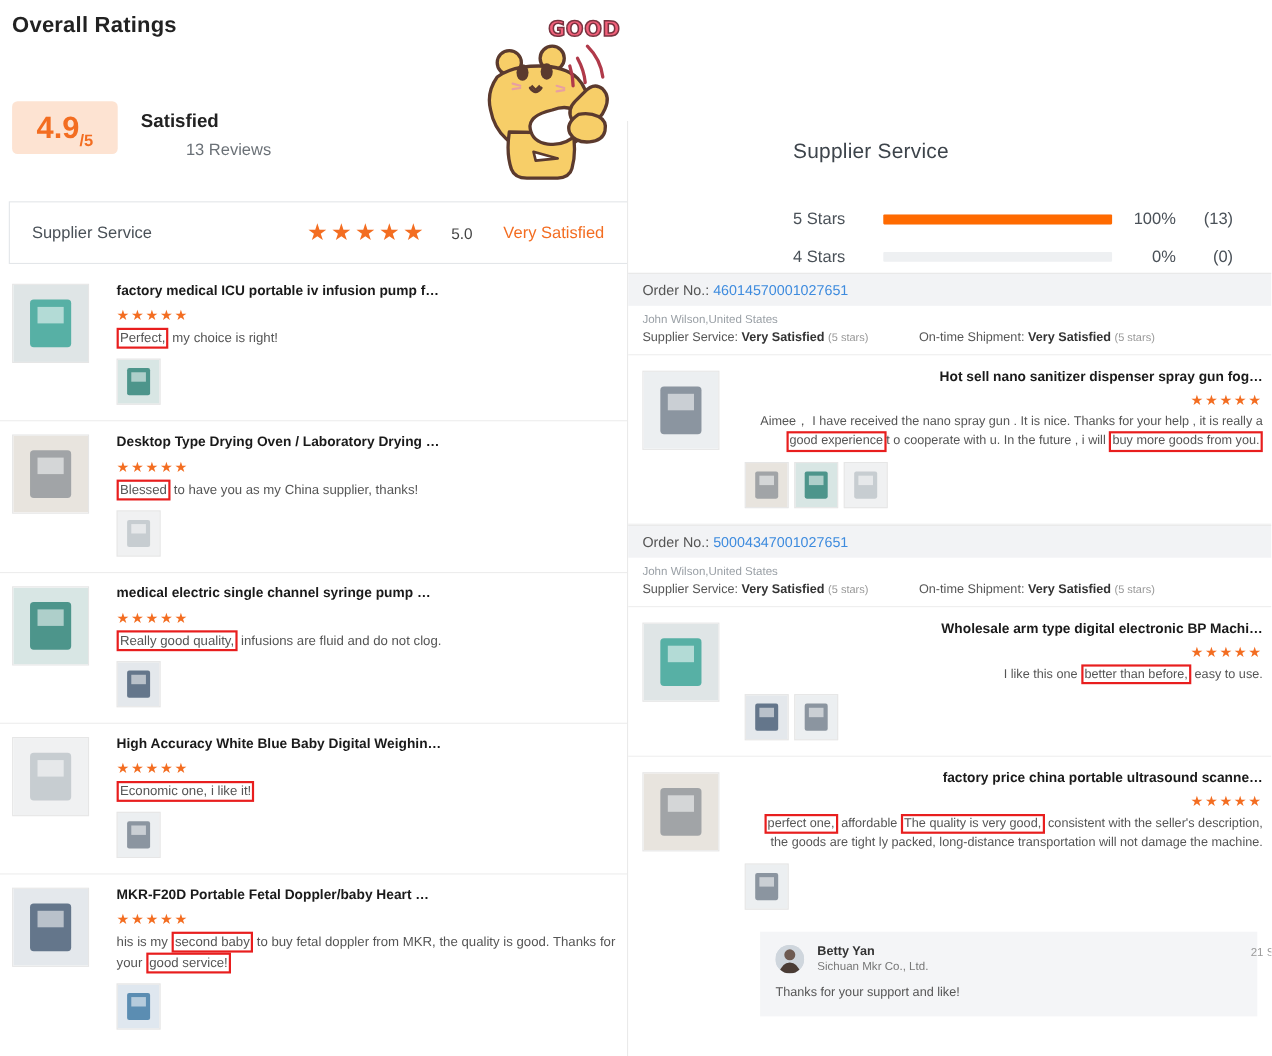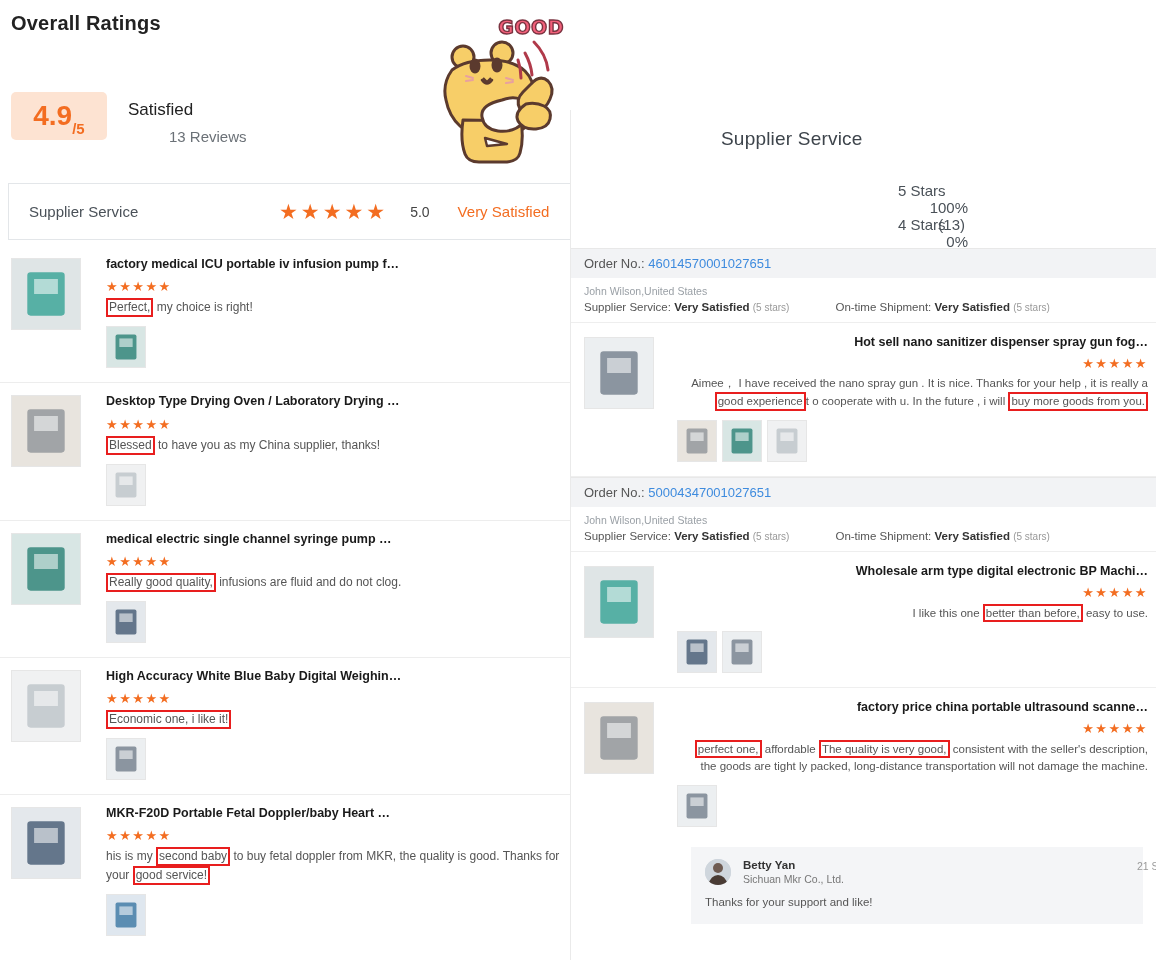--- a/index.html
+++ b/index.html
@@ -37,21 +37,21 @@
   .score-badge {
     position: absolute; left: 11px; top: 92px;
     width: 96px; height: 48px; border-radius: 5px;
     background: #FDE3D2;
     display: flex; align-items: center; justify-content: center;
   }
   .score-num { font-size: 28px; font-weight: bold; color: #F36D21; line-height: 1; }
   .score-den { font-size: 15px; font-weight: bold; color: #F36D21; align-self: flex-end; margin-bottom: 3px; }
   .score-label {
     position: absolute; left: 128px; top: 100px;
-    font-size: 17px; font-weight: normal; color: #222; text-align: right;
+    font-size: 17px; font-weight: bold; color: #222; text-align: right;
   }
   .score-count {
     position: absolute; left: 128px; top: 128px;
     font-size: 15px; color: #6b7177; margin-left: 41px;
   }
 
   
   .ss-box {
     position: absolute; left: 8px; top: 183px;
     width: 664px; height: 57px;
@@ -88,21 +88,21 @@
     width: 586px; height: 850px;
     background: #ffffff;
     border-left: 1px solid #eaeaea;
     overflow: hidden;
   }
   .rp-title {
     position: absolute; left: 150px; top: 18px;
     font-size: 19px; color: #3d444b; letter-spacing: .2px;
   }
   .bars { position: absolute; left: 150px; top: 72px; width: 436px; }
-  .bar-row { display: flex; align-items: center; height: 34px; flex-direction: column; }
+  .bar-row { display: flex; align-items: center; height: 34px; }
   .bar-label { width: 82px; font-size: 15px; color: #4a5158; }
   .bar-track { width: 208px; height: 9px; background: #EEF0F2; border-radius: 1px; }
   .bar-fill { height: 100%; background: #FF6A00; border-radius: 1px; }
   .bar-pct { width: 58px; text-align: right; font-size: 15px; color: #4a5158; }
   .bar-cnt { width: 52px; text-align: right; font-size: 15px; color: #4a5158; }
 
   
   .orders { position: absolute; left: 0; top: 138px; right: 0; }
   .order-head {
     background: #f2f3f5; padding: 7px 13px;

